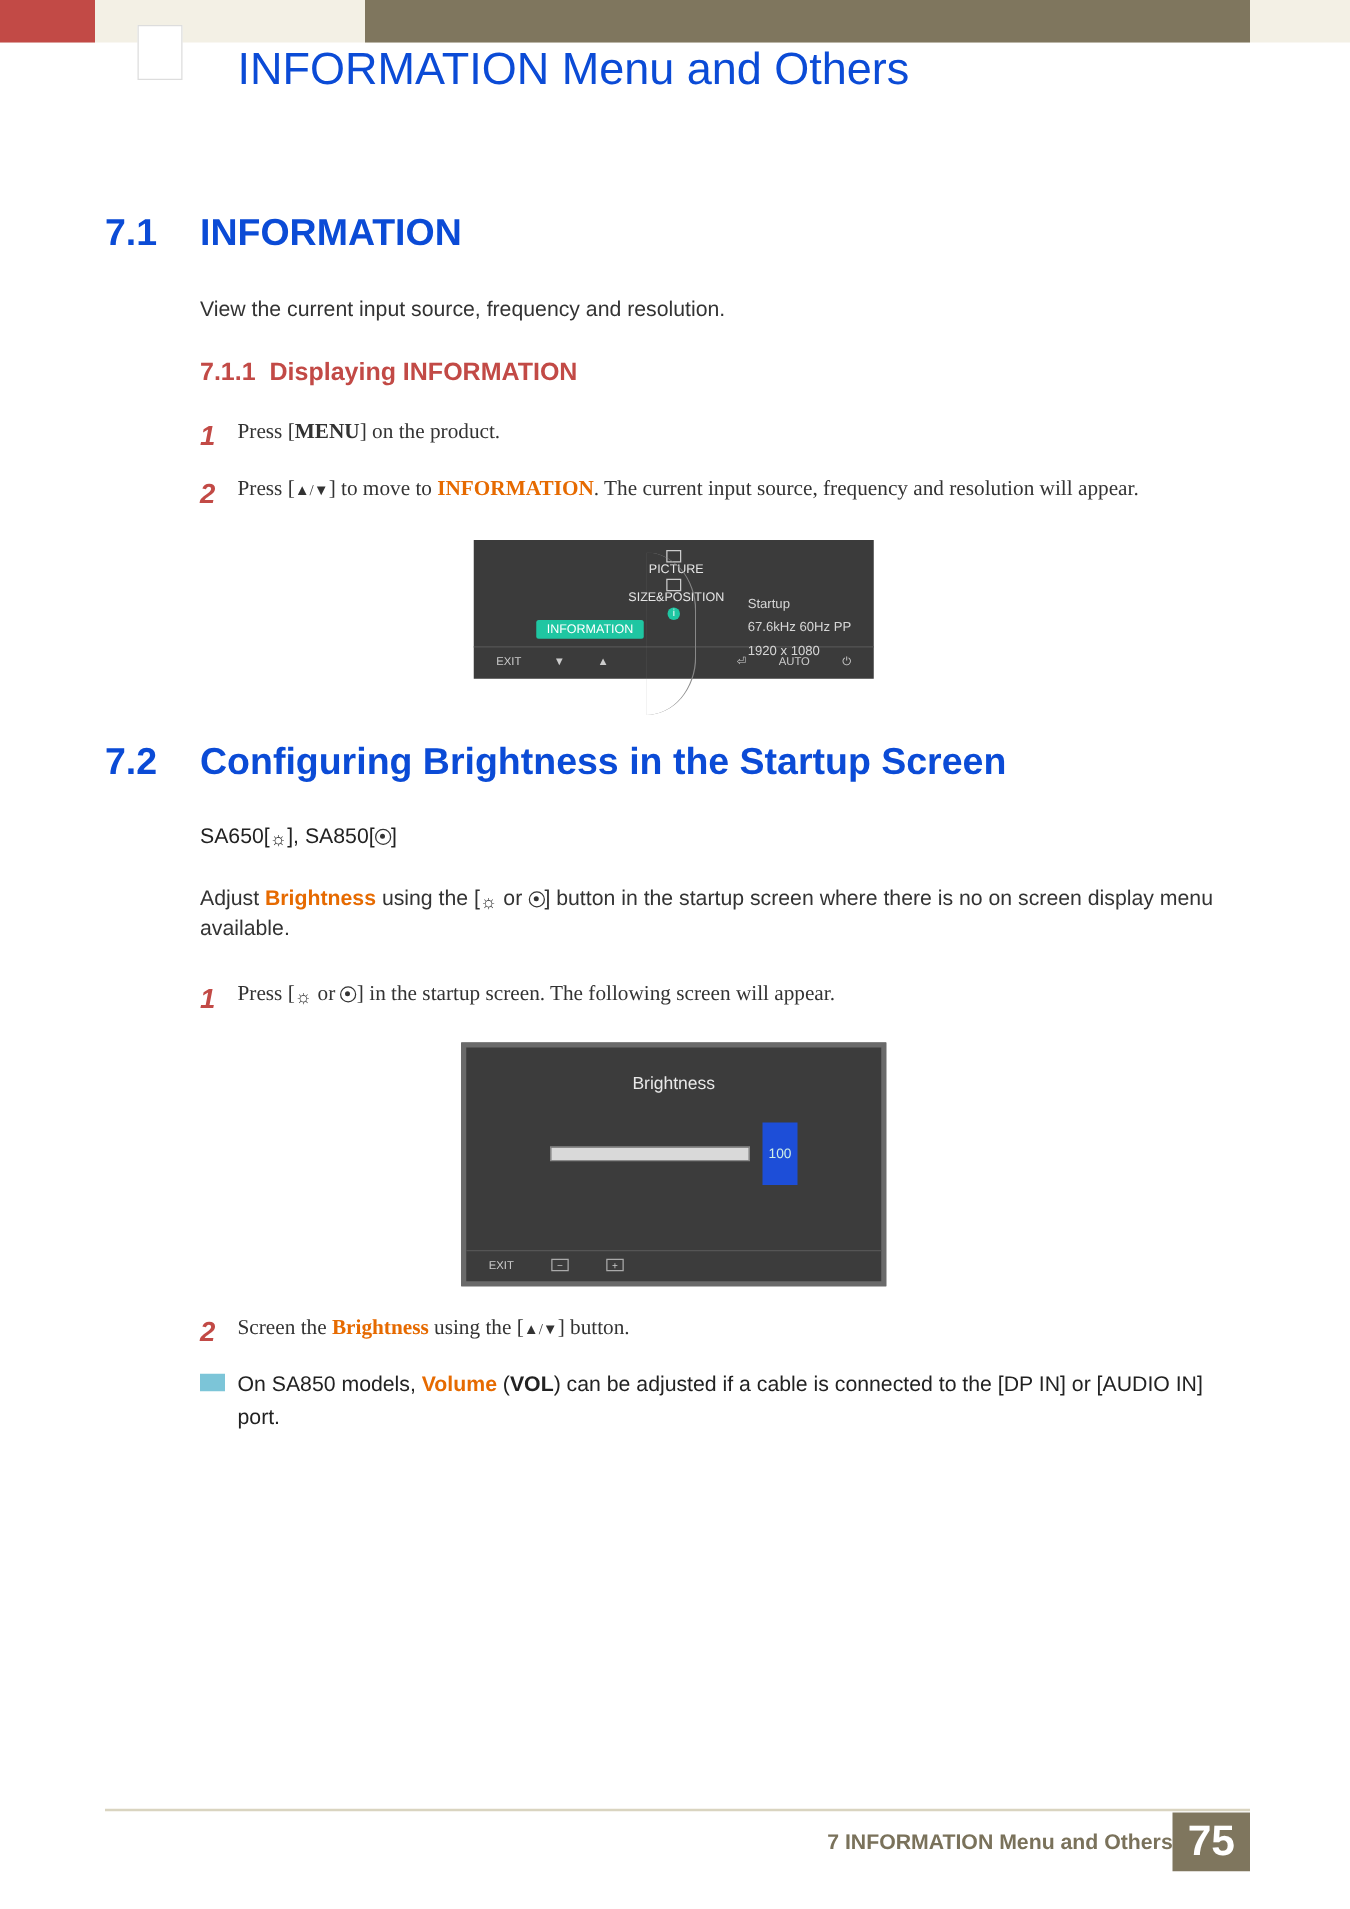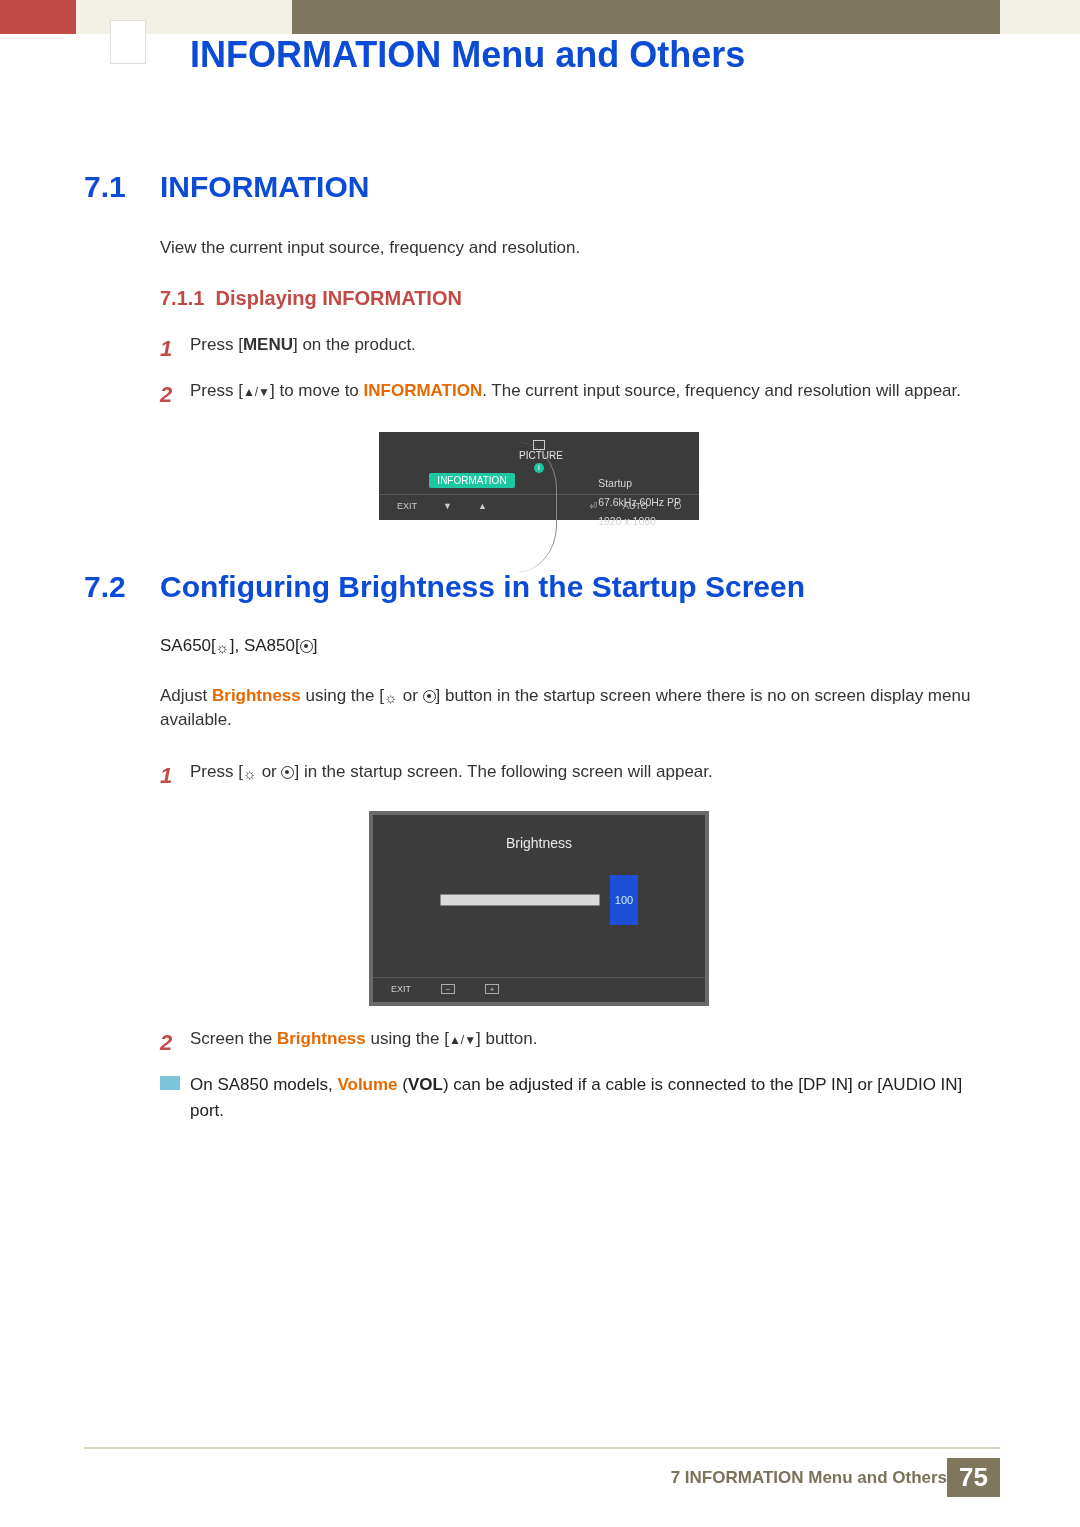--- a/index.html
+++ b/index.html
@@ -2,30 +2,30 @@
 <html><head>
 <meta charset="utf-8">
 <style>
   * { box-sizing: border-box; margin: 0; padding: 0; }
   html, body { width: 1080px; height: 1527px; font-family: Arial, Helvetica, sans-serif; color: #222; background: #fff; }
   .page { position: relative; width: 1080px; height: 1527px; }
   .top-bar { position: absolute; top: 0; left: 0; width: 100%; height: 34px; background: #f3f0e5; }
   .top-accent { position: absolute; top: 0; left: 0; width: 76px; height: 34px; background: #c24a46; }
   .top-right { position: absolute; top: 0; left: 292px; right: 80px; height: 34px; background: #7f765e; }
   .page-icon { position: absolute; top: 20px; left: 110px; width: 36px; height: 44px; background: #fff; border: 1px solid #ddd; }
-  .header-title { position: absolute; top: 34px; left: 190px; font-size: 36px; font-weight: bold; color: #0b4bd6; }
+  .header-title { position: absolute; top: 34px; left: 190px; font-size: 36px; font-weight: normal; color: #0b4bd6; }
   .content { position: absolute; top: 170px; left: 84px; right: 86px; }
   .section-row { display: flex; align-items: flex-end; margin-bottom: 32px; }
   .section-num { width: 76px; font-size: 30px; font-weight: bold; color: #0b4bd6; flex-shrink: 0; }
   .section-title { font-size: 30px; font-weight: bold; color: #0b4bd6; }
   .body-text { margin-left: 76px; font-size: 17px; line-height: 1.45; color: #333; margin-bottom: 26px; }
   .subsection { margin-left: 76px; font-size: 20px; font-weight: bold; color: #c24a46; margin-bottom: 22px; }
   .step { display: flex; margin-left: 76px; font-size: 17px; line-height: 1.55; margin-bottom: 12px; }
   .step-num { width: 30px; flex-shrink: 0; font-style: italic; font-weight: bold; color: #c24a46; font-size: 22px; }
-  .step-text { flex: 1; color: #333; }
+  .step-text { flex: 1; color: #333; font-family: Liberation Serif, serif; }
   .hl-orange { color: #e66a00; font-weight: bold; }
   .btn-label { font-weight: bold; }
   .osd { margin: 20px auto 40px auto; width: 320px; background: #3b3b3b; padding: 8px 0 0 0; position: relative; }
   .osd-row { display: flex; align-items: center; height: 23px; font-size: 10px; color: #e5e5e5; flex-direction: column; }
   .osd-icon-col { width: 30px; display: flex; justify-content: center; align-items: center; }
   .osd-icon { width: 12px; height: 10px; border: 1px solid #ccc; }
   .osd-label { padding-left: 4px; }
   .osd-selected { background: #1fc6a2; color: #fff; margin-left: 16px; margin-right: 150px; border-radius: 2px; padding: 2px 8px; font-size: 10px; }
   .osd-info { position: absolute; top: 42px; right: 18px; font-size: 10.5px; color: #d6d6d6; line-height: 1.8; }
   .osd-curve { position: absolute; top: 10px; left: 138px; width: 40px; height: 130px; border-right: 1px solid #888; border-radius: 0 60px 60px 0 / 0 70px 70px 0; }
@@ -43,21 +43,21 @@
   .model-line { margin-left: 76px; font-size: 17px; margin-bottom: 28px; }
   .sun-icon { display: inline-block; width: 14px; height: 14px; position: relative; vertical-align: -2px; }
   .sun-icon::before { content: "☼"; font-size: 15px; line-height: 14px; }
   .circ-icon { display: inline-block; width: 13px; height: 13px; border: 1.5px solid #333; border-radius: 50%; vertical-align: -2px; position: relative; }
   .circ-icon::after { content: ""; position: absolute; top: 3px; left: 3px; width: 4px; height: 4px; background: #333; border-radius: 50%; }
   .note-row { display: flex; margin-left: 76px; font-size: 17px; line-height: 1.5; margin-top: 6px; }
   .note-icon { width: 30px; flex-shrink: 0; }
   .note-icon-box { width: 20px; height: 14px; background: #7cc5d8; margin-top: 4px; }
   .footer { position: absolute; bottom: 30px; right: 80px; display: flex; align-items: center; }
   .footer-text { font-size: 17px; font-weight: bold; color: #7a725b; }
-  .footer-num-box { background: #7f765e; color: #fff; font-size: 26px; font-weight: bold; padding: 4px 12px; }
+  .footer-num-box { background: #7f765e; color: #fff; font-size: 34px; font-weight: bold; padding: 4px 12px; }
   .footer-rule { position: absolute; bottom: 78px; left: 84px; right: 80px; height: 2px; background: #d9d4c0; }
   .arrow-updown { font-size: 12px; }
 </style>
 </head>
 <body>
 
 <div class="page">
   <div class="top-bar"></div>
   <div class="top-accent"></div>
   <div class="top-right"></div>
@@ -91,20 +91,26 @@
       </div>
     </div>
 
     <div class="osd">
       <div class="osd-curve"></div>
       <div class="osd-row">
         <div class="osd-icon-col">
             <div class="osd-icon"></div>
           </div>
         <div class="osd-label">PICTURE</div>
+      </div>
+      <div class="osd-row">
+        <div class="osd-icon-col">
+            <div class="osd-icon"></div>
+          </div>
+        <div class="osd-label">SIZE&amp;POSITION</div>
       </div>
       <div class="osd-row">
         <div class="osd-icon-col">
             <div style="width:10px;height:10px;border-radius:50%;background:#1fc6a2;color:#fff;font-size:8px;text-align:center;line-height:10px">i</div>
           </div>
         <div class="osd-selected">INFORMATION</div>
       </div>
       <div class="osd-info">
         <div>Startup</div>
         <div>67.6kHz 60Hz PP</div>

